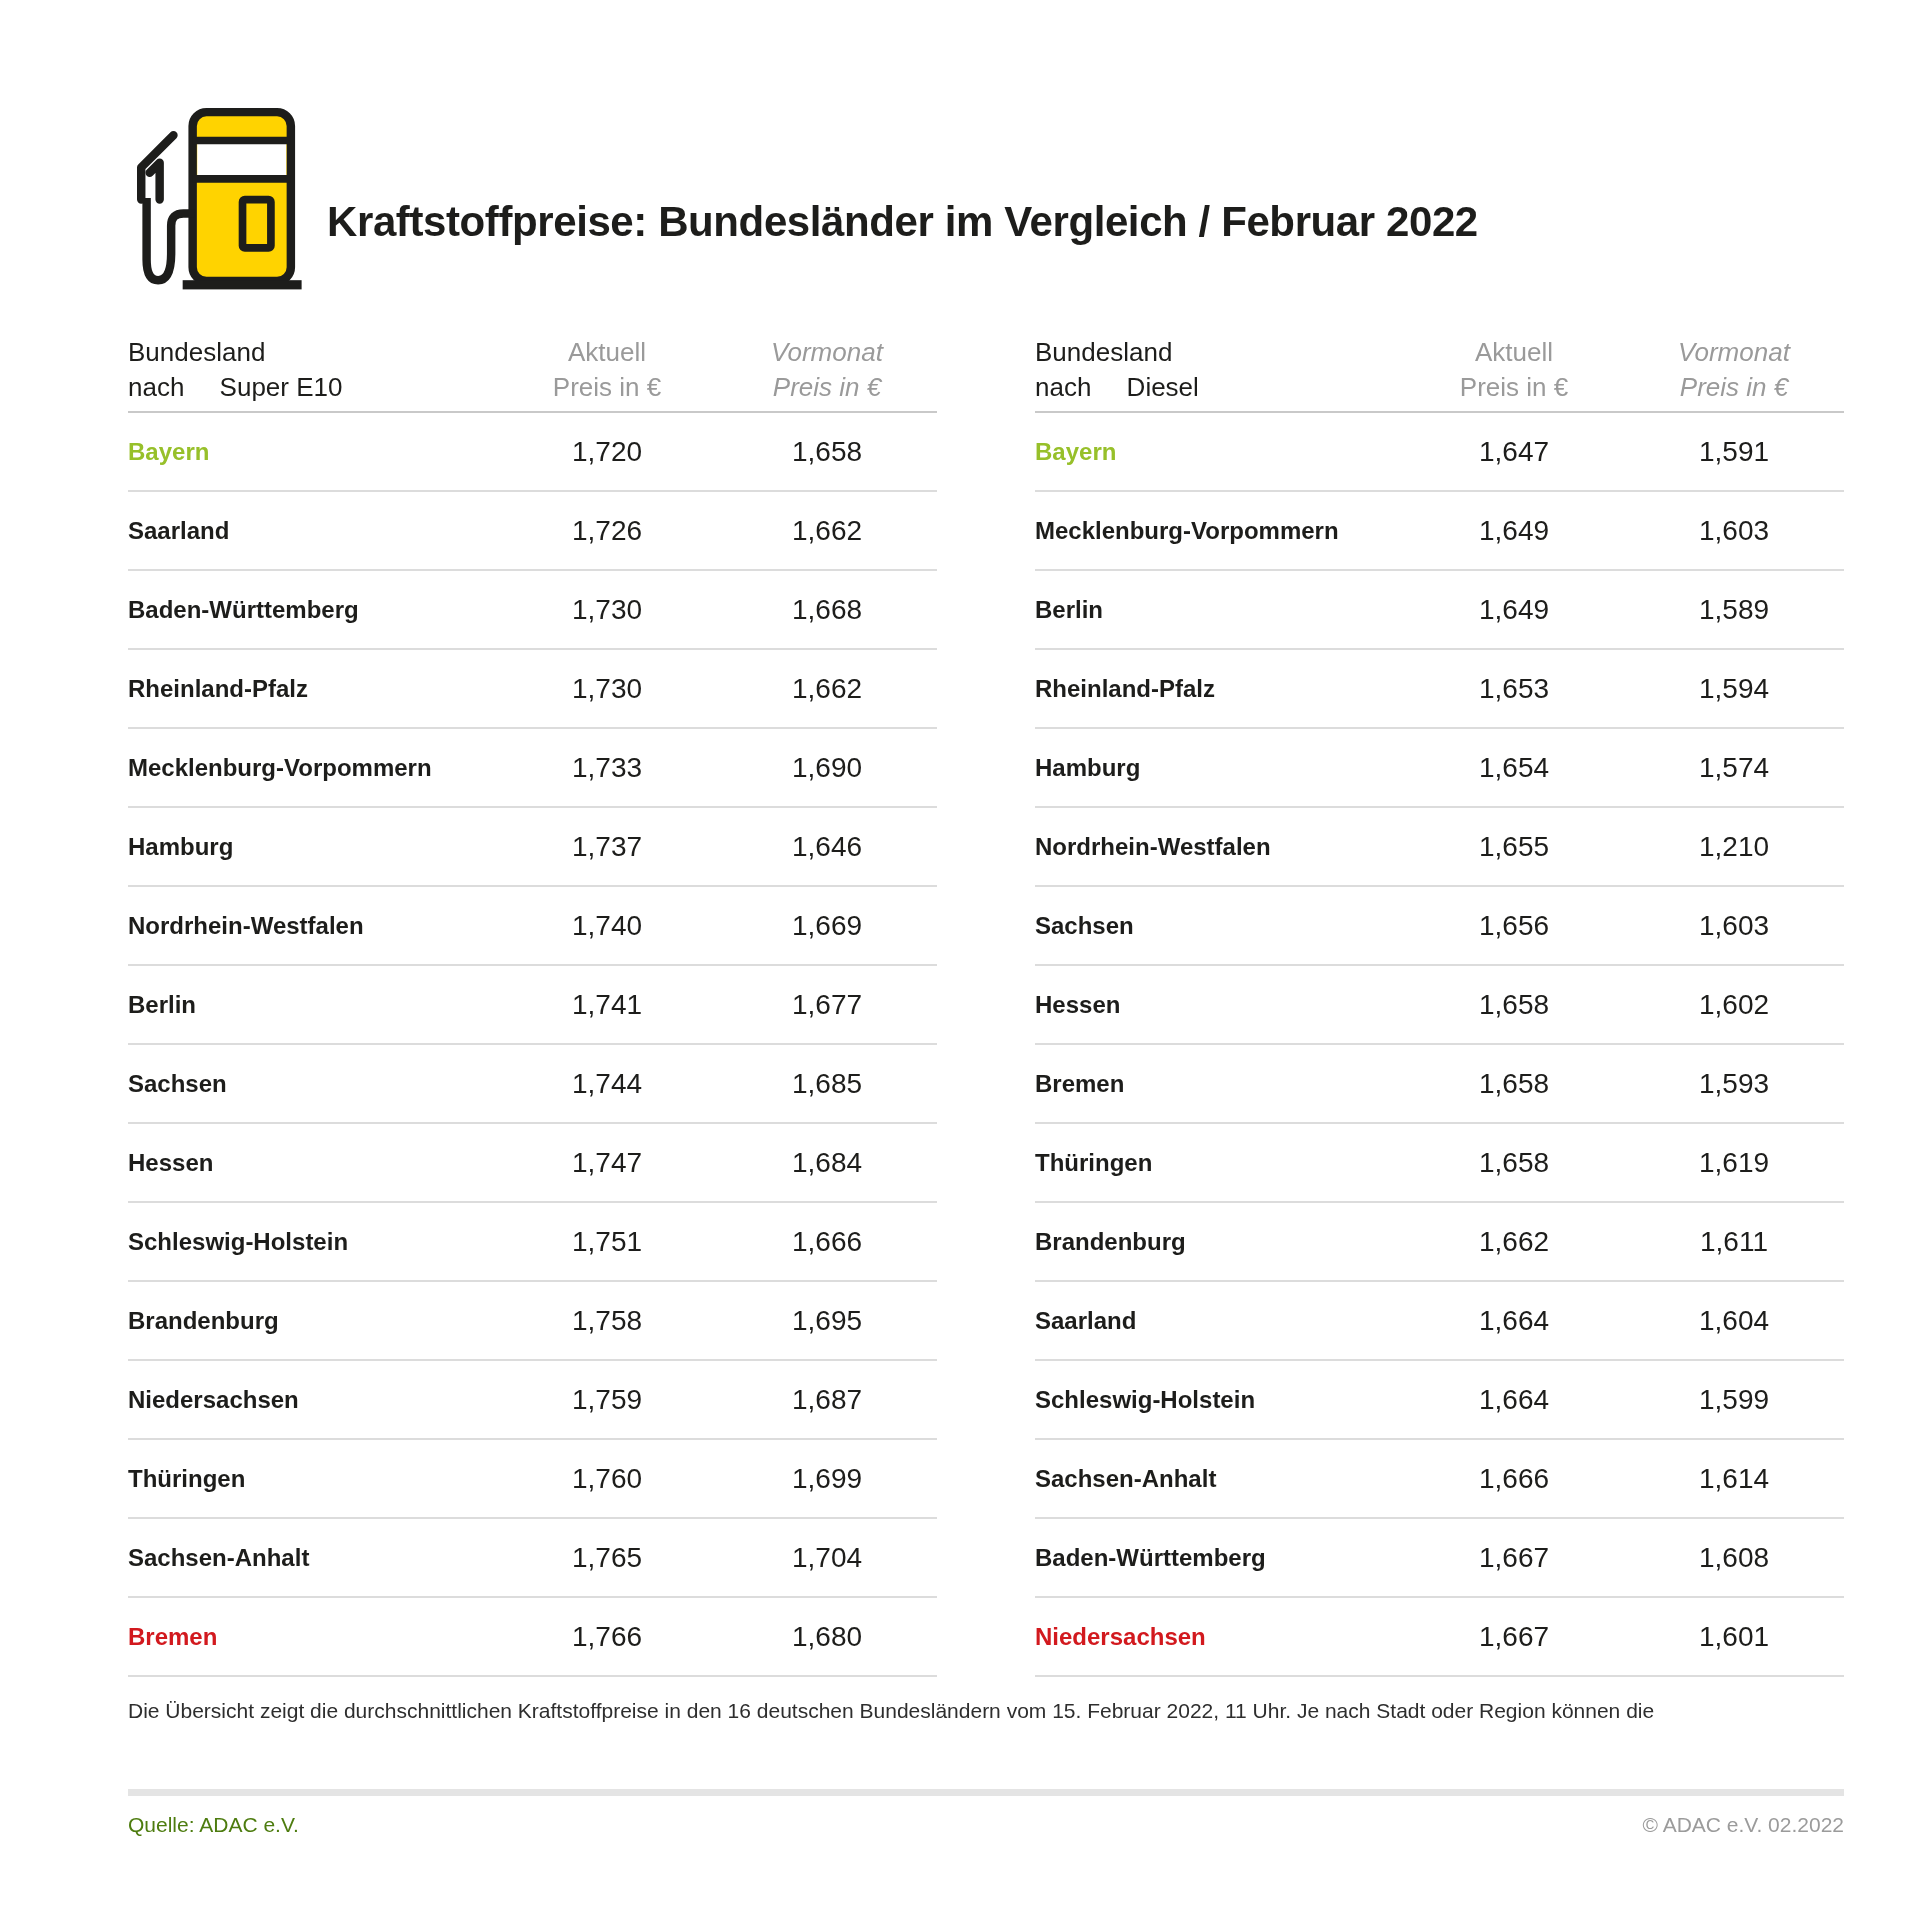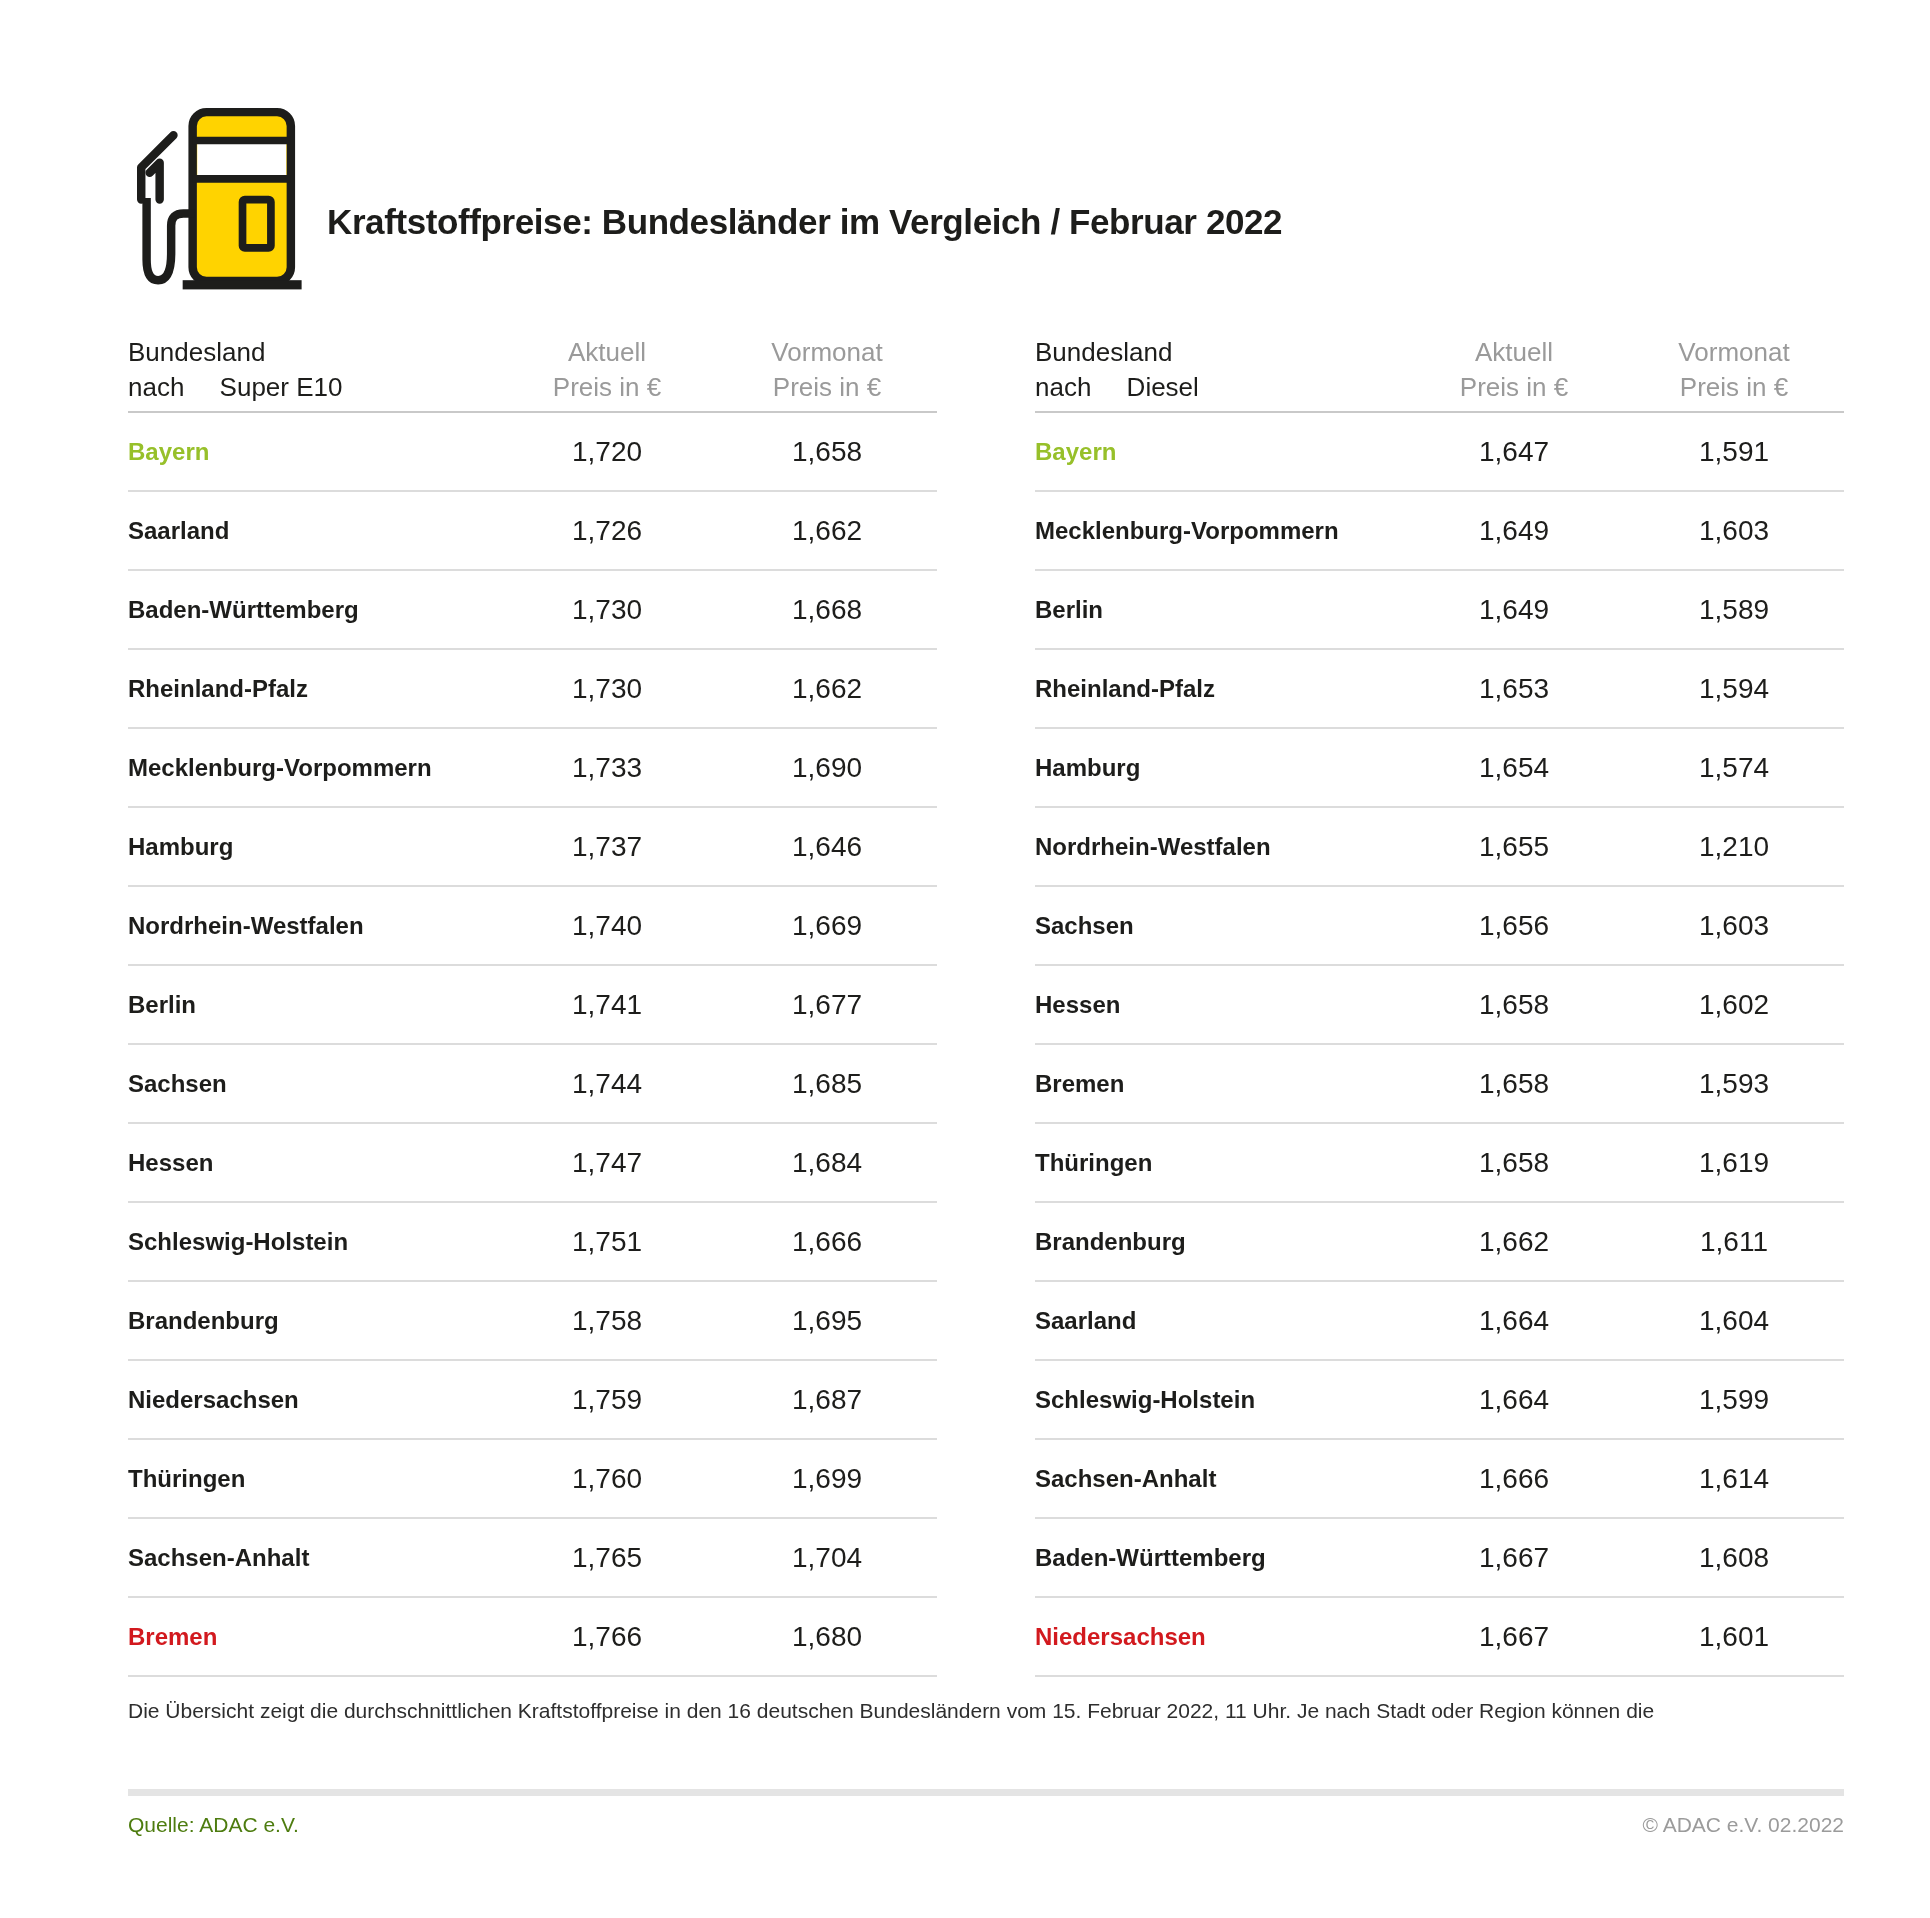--- a/index.html
+++ b/index.html
@@ -2,35 +2,35 @@
 <html style="font-size:12.5px"><head>
 <meta charset="utf-8">
 <style>
   * { margin:0; padding:0; box-sizing:border-box; }
   html,body { background:#ffffff; }
   body { font-family:"Liberation Sans", sans-serif; color:#1d1d1b; }
   .page { position:relative; width:1930px; height:1919px; background:#ffffff; overflow:hidden; }
 
   
   .brand-icon { position:absolute; left:131px; top:106px; width:177px; height:188px; }
-  .page-title { position:absolute; left:327px; top:195px; font-size:35px; line-height:54px;
+  .page-title { position:absolute; left:327px; top:195px; font-size:42px; line-height:54px;
                 font-weight:700; letter-spacing:-0.4px; white-space:nowrap; color:#1d1d1b; }
 
   
   .price-table { position:absolute; top:335px; width:809px; }
   .price-table.left  { left:128px; }
   .price-table.right { left:1035px; }
 
   .thead { position:relative; height:78px; border-bottom:2.3px solid #c9c9c9; }
   .th-name { position:absolute; left:0; top:0; font-size:26px; line-height:35px; color:#1d1d1b; white-space:nowrap; }
   .th-name b { font-weight:400;margin-left:28px; }
   .th-col { position:absolute; top:0; transform:translateX(-50%); text-align:center;
             font-size:26px; line-height:35px; color:#9a9a9a; white-space:nowrap; }
   .th-col.c2 { left:479px; }
-  .th-col.c3 { left:699px; }
+  .th-col.c3 { left:699px;font-style:italic; }
 
   .row { position:relative; height:79px; border-bottom:2.3px solid #dcdcdc; }
   .cell-name { position:absolute; left:0; top:50%; transform:translateY(-50%);
                font-size:24px; font-weight:700; white-space:nowrap; color:#1d1d1b; }
   .val { position:absolute; top:50%; transform:translate(-50%,-50%);
          font-size:28px; font-weight:400; white-space:nowrap; color:#1d1d1b; }
   .val.v2 { left:479px; }
   .val.v3 { left:699px; }
 
   

